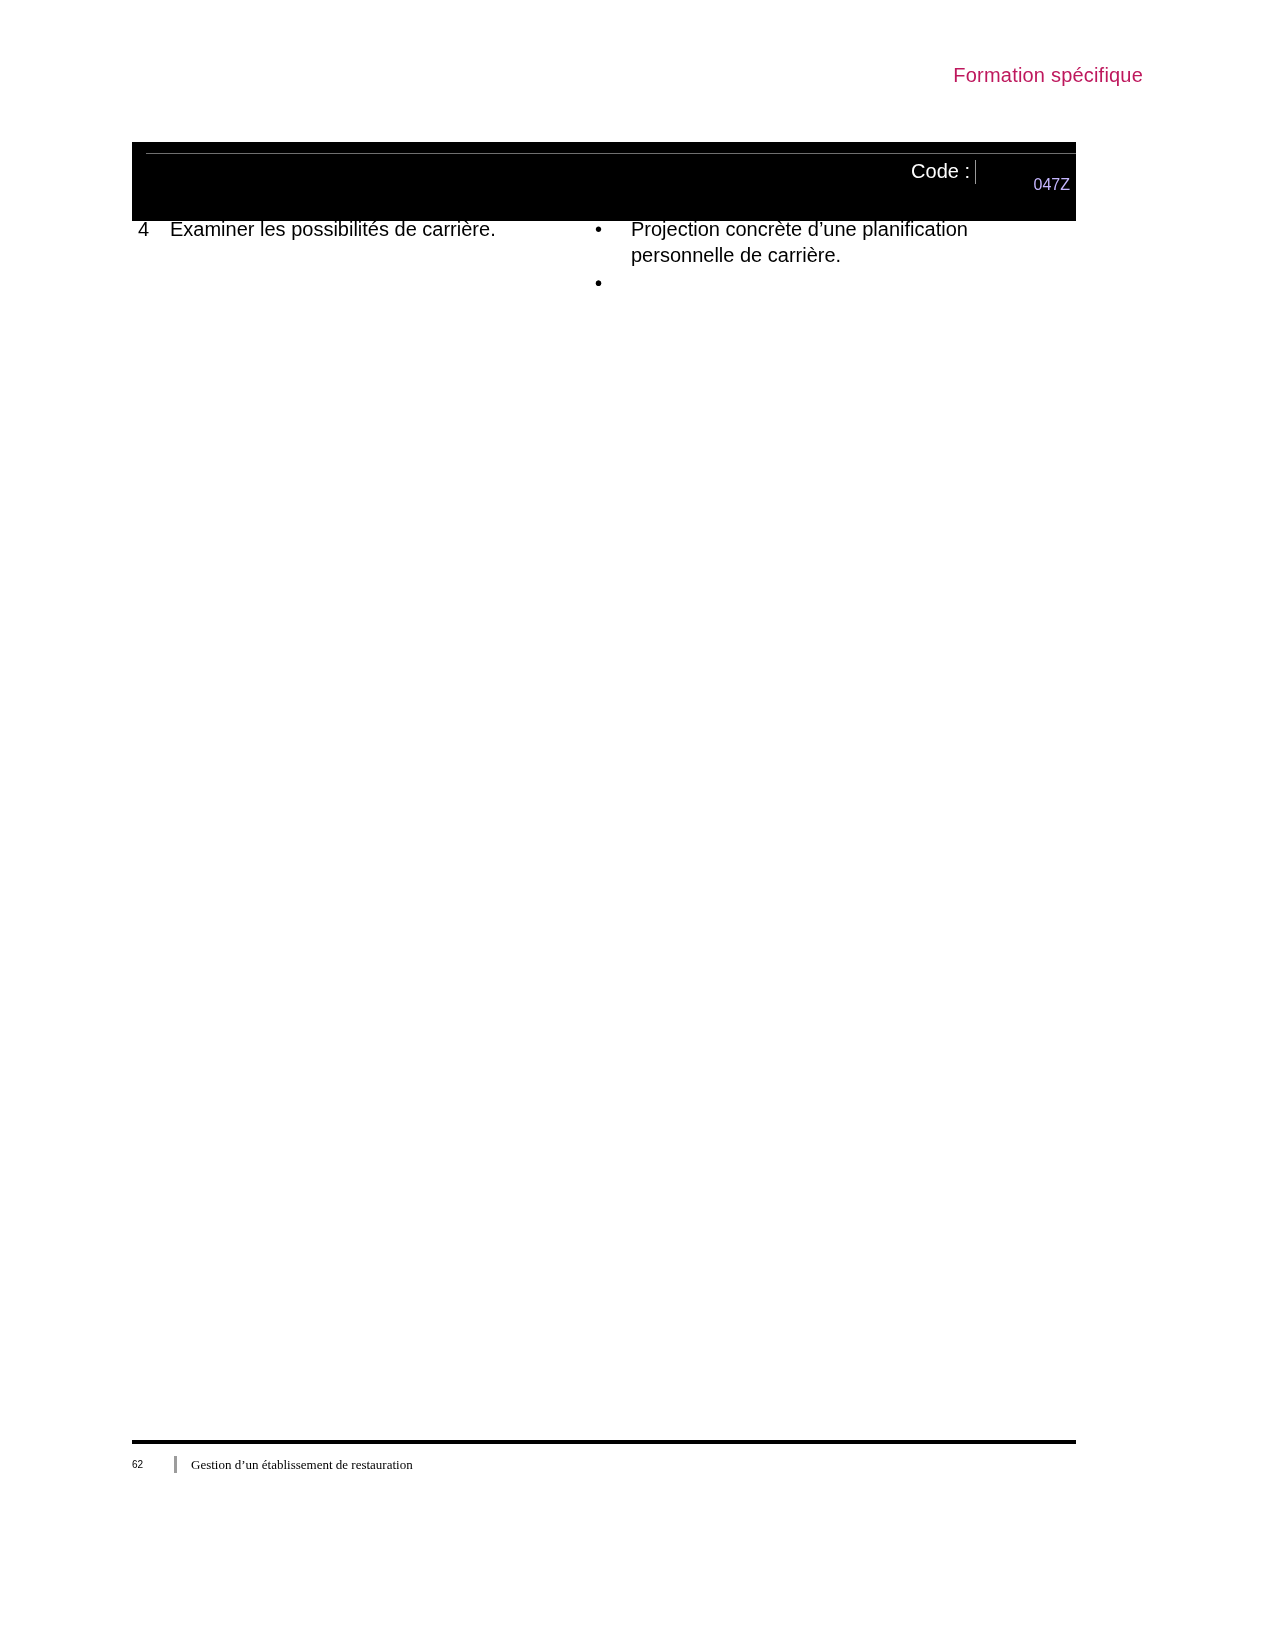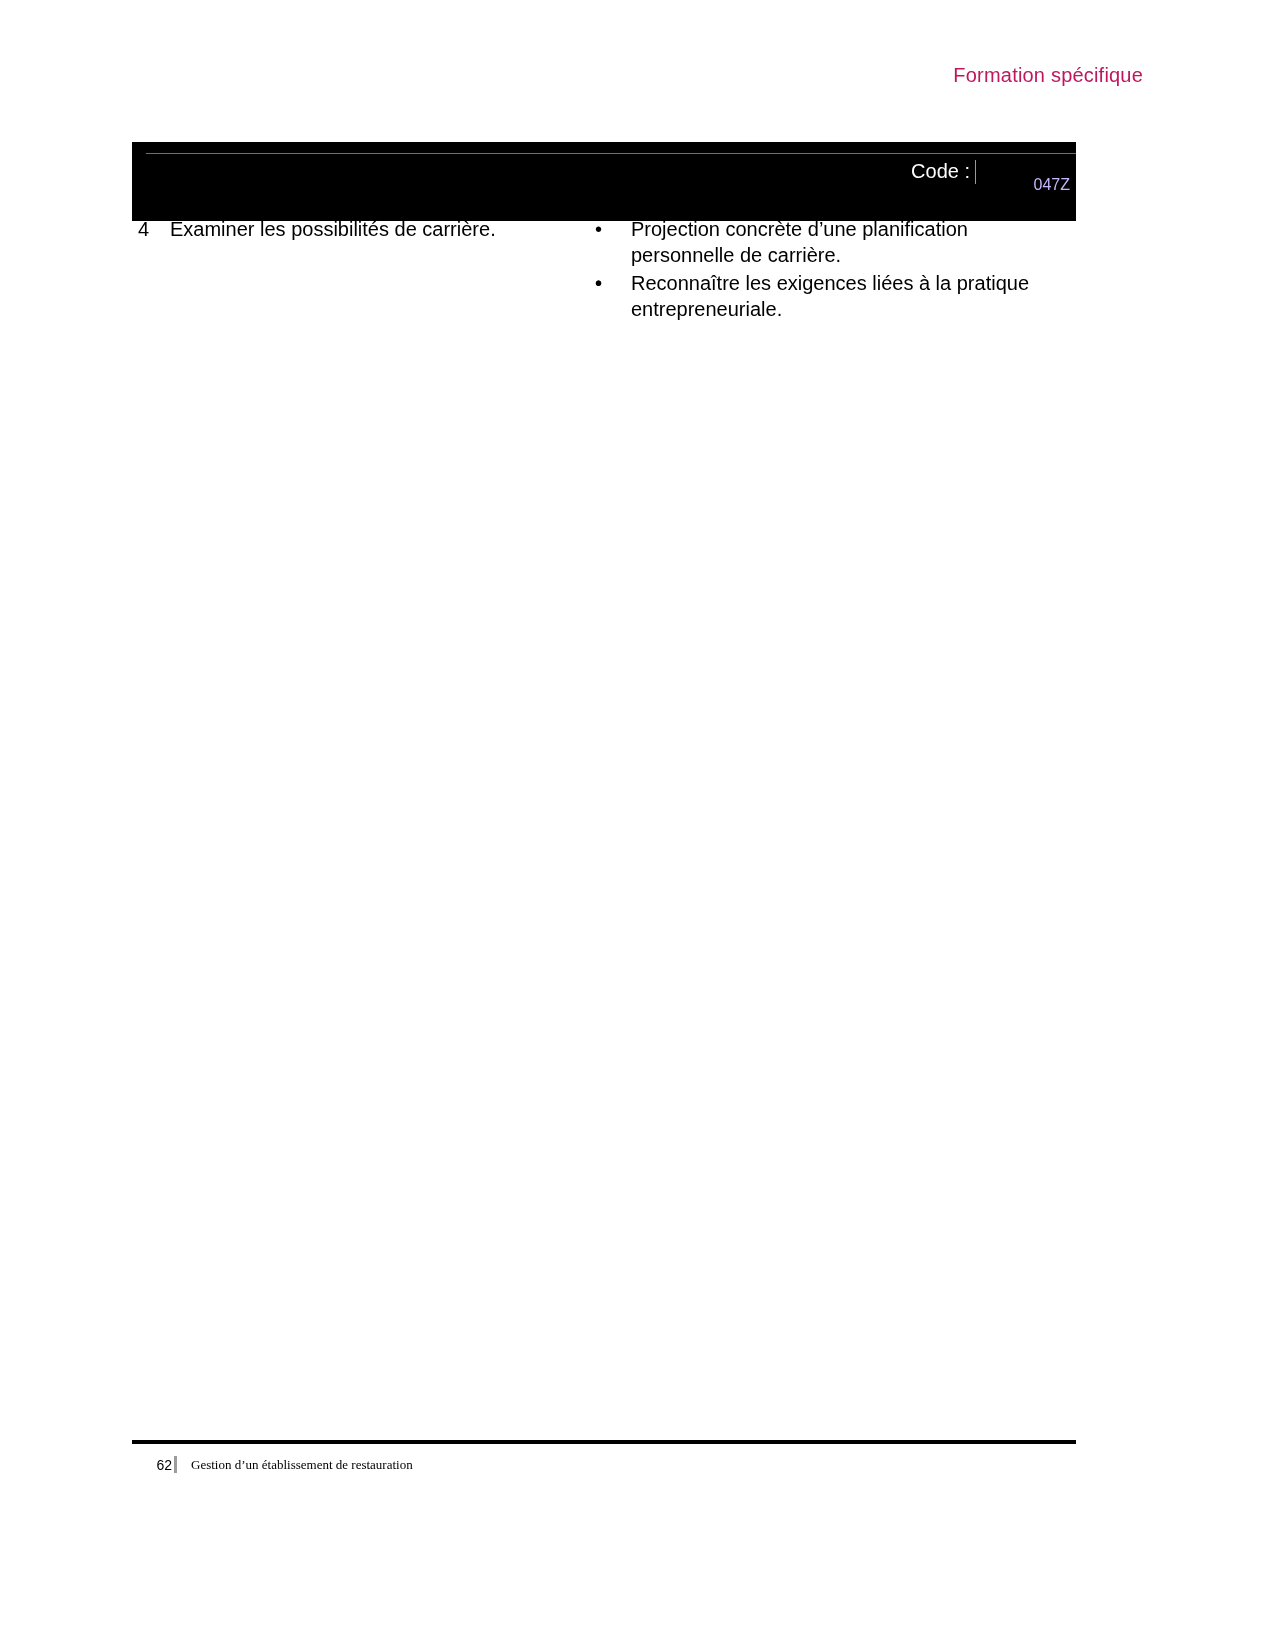--- a/index.html
+++ b/index.html
@@ -144,23 +144,22 @@
     width: 100%;
     height: 4px;
     background: #000000;
   }
   .footer .footer-row {
     display: flex;
     align-items: center;
     margin-top: 12px;
   }
   .footer .page-number {
-    font-size: 14px;
+    font-size: 10px;
     width: 40px;
-    text-align: right;
   }
   .footer .footer-sep {
     width: 3px;
     height: 17px;
     background: #9c9c9c;
     margin: 0 14px 0 2px;
   }
   .footer .footer-text {
     font-size: 13px;
     font-family: Liberation Serif, serif;
@@ -196,21 +195,20 @@
         <ul class="bullets">
           <li>
             <span class="bullet-dot">•</span>
             <span>Projection concrète d’une planification personnelle de carrière.</span>
           </li>
           <li>
             <span class="bullet-dot">•</span>
           </li>
           <li>
             <span class="bullet-dot">•</span>
-            <span>Reconnaître les exigences liées à la pratique entrepreneuriale.</span>
           </li>
         </ul>
       </div>
 
     </div>
   </div>
 
   <div class="footer">
     <div class="footer-rule"></div>
     <div class="footer-row">

